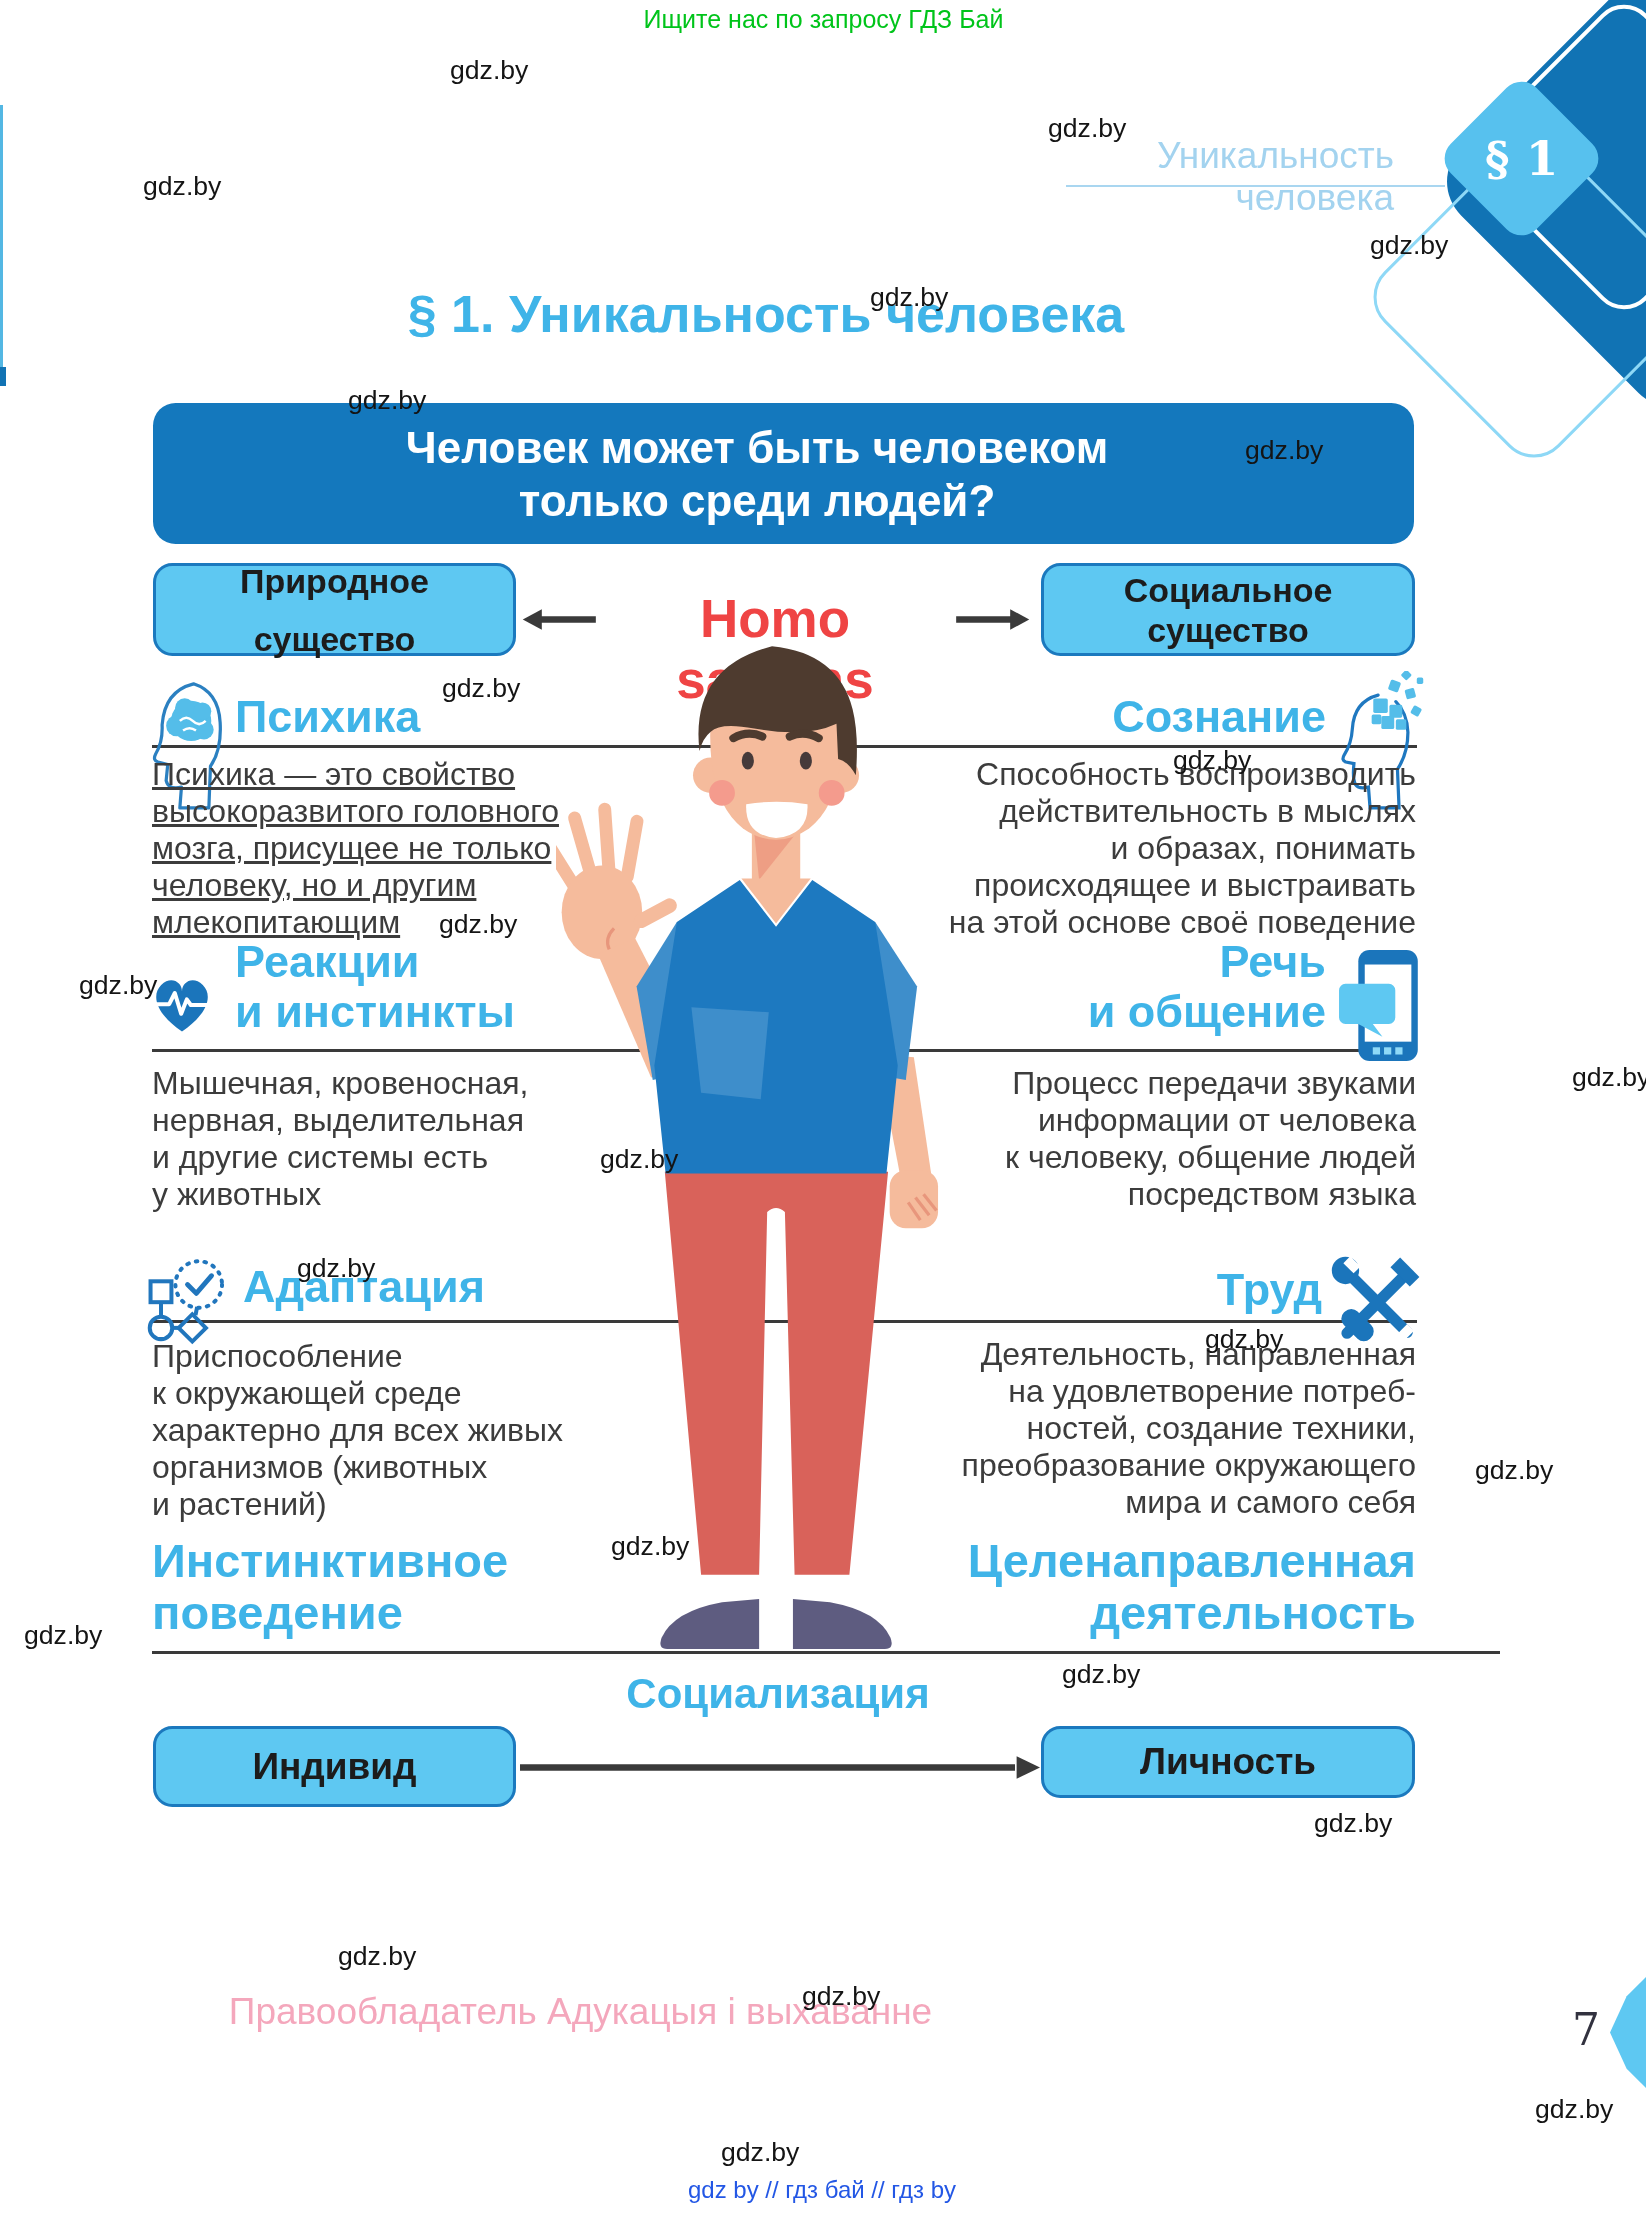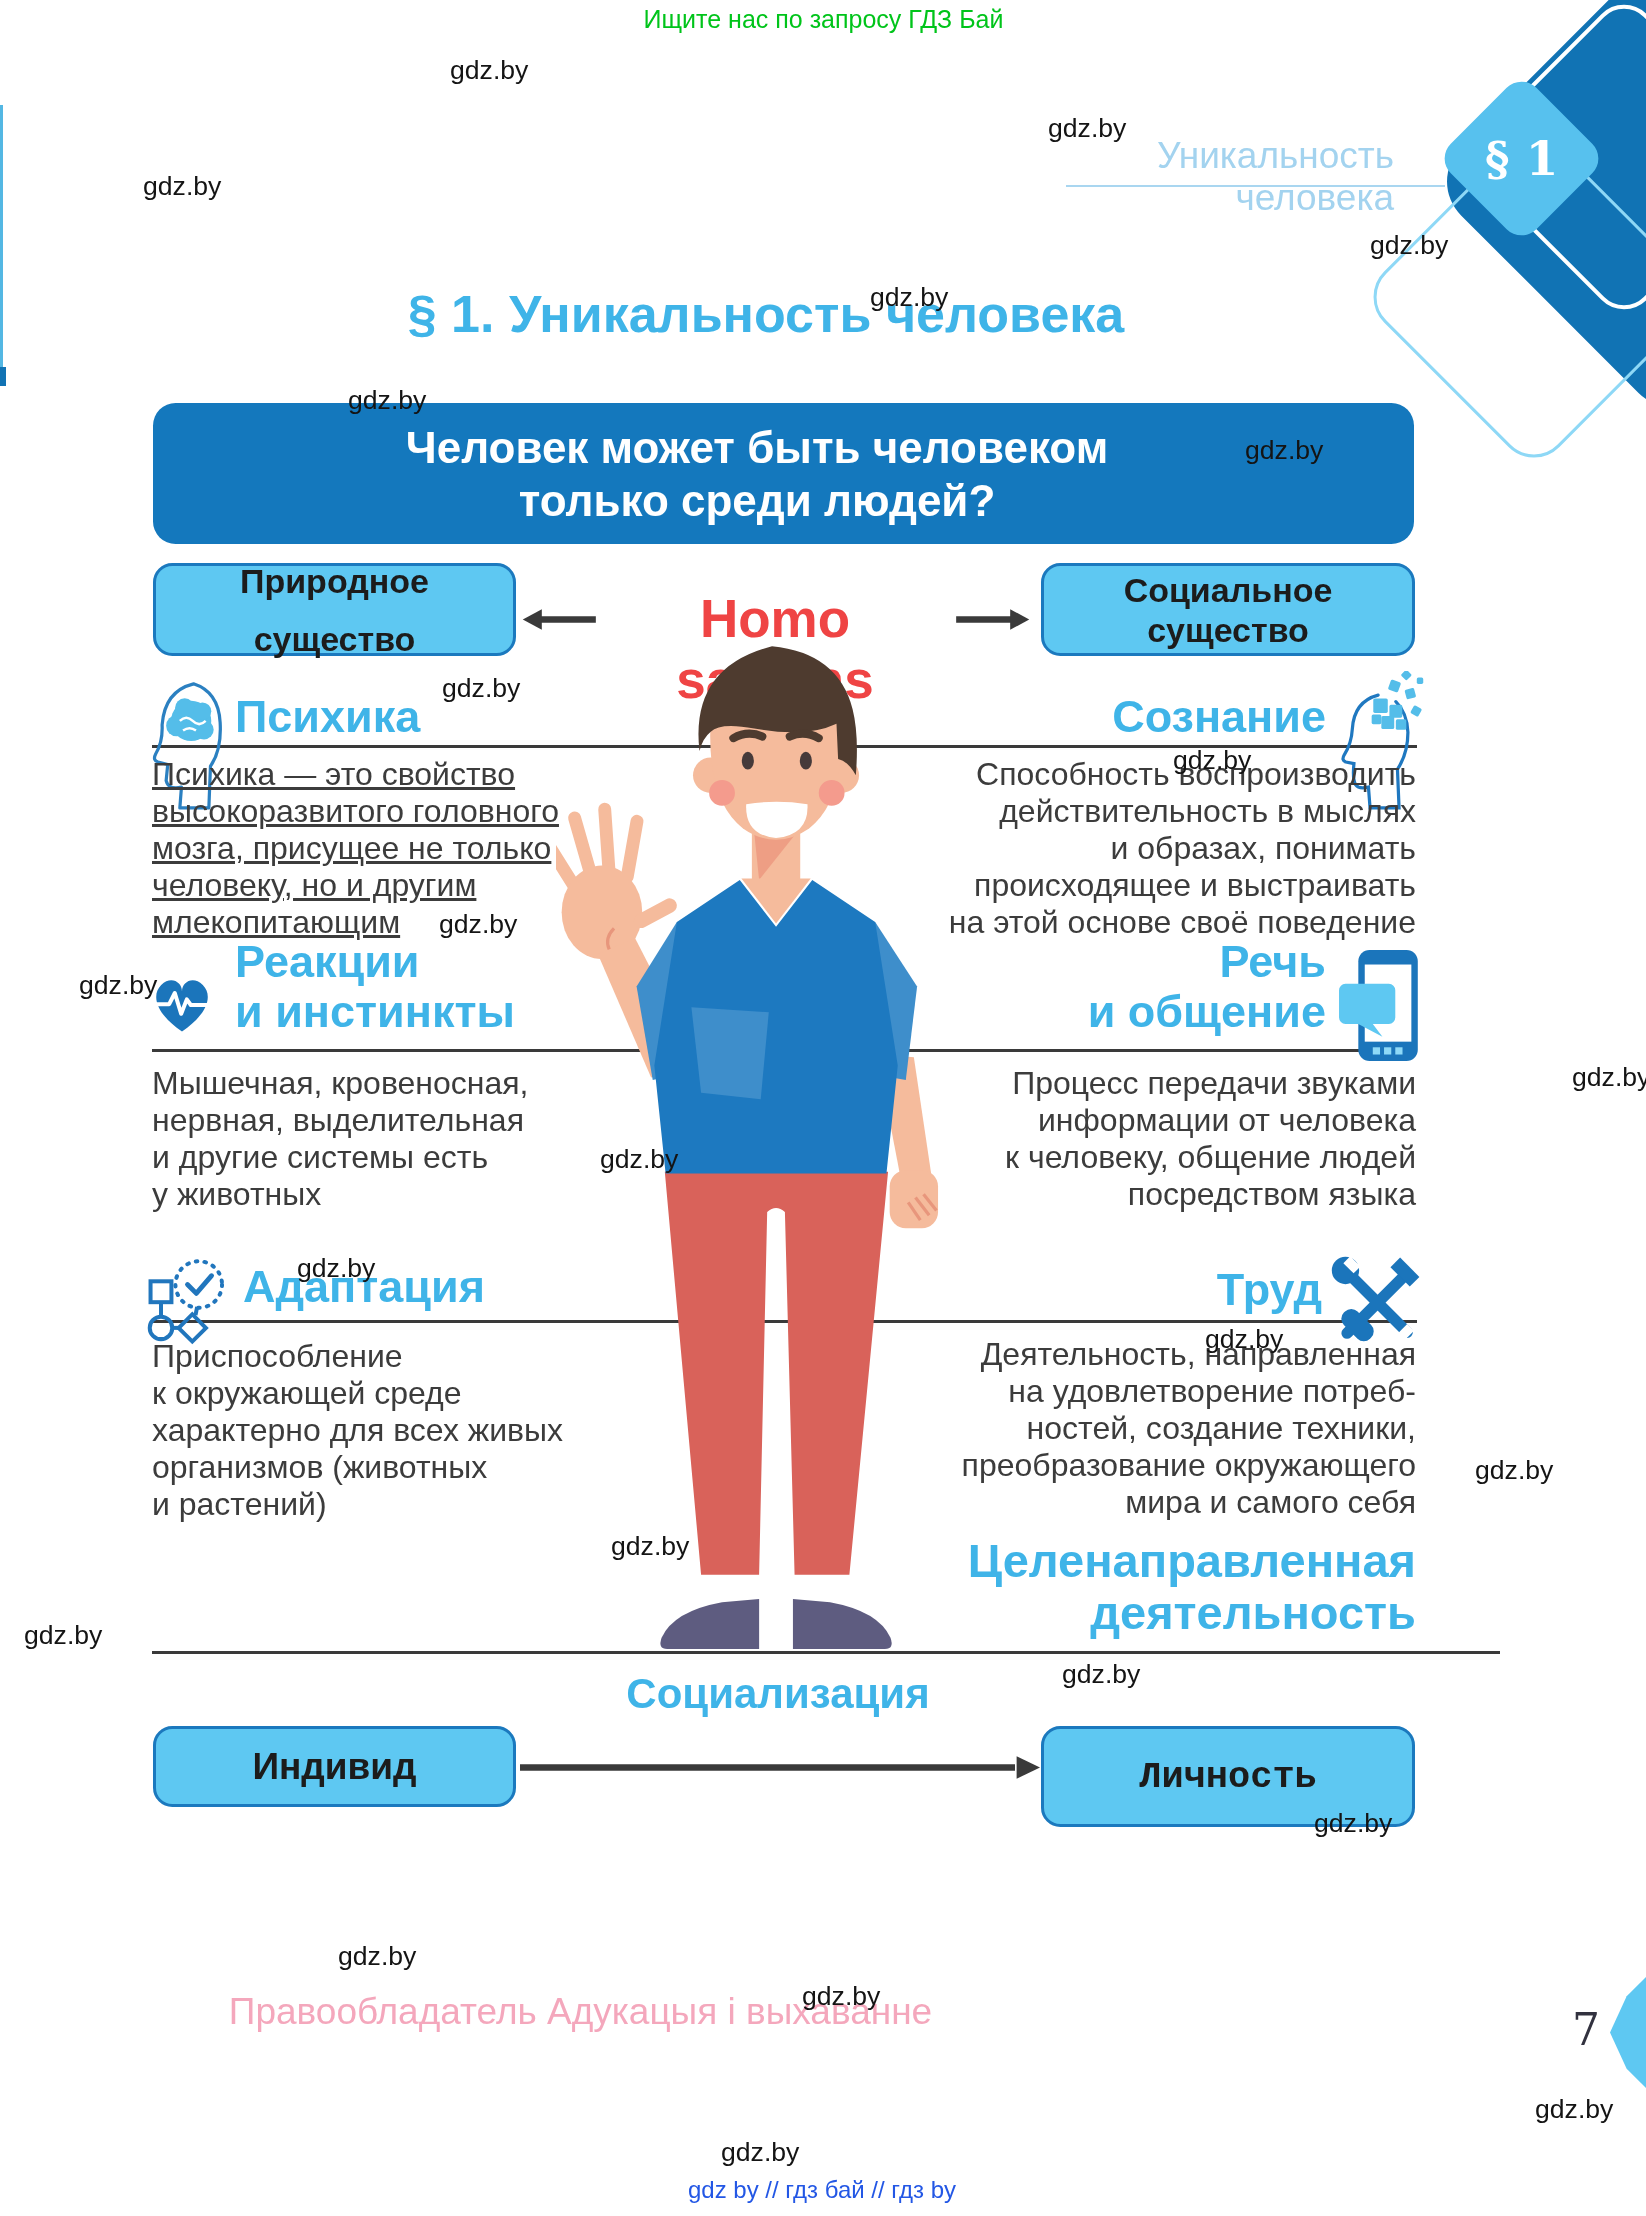--- a/index.html
+++ b/index.html
@@ -38,21 +38,21 @@
 
   .divider{position:absolute;height:3.2px;background:#3A3A3A;}
 
   .h-blue{position:absolute;font-weight:bold;color:#3FB4E8;font-size:45px;line-height:50px;}
   .body-txt{position:absolute;font-size:32px;line-height:37px;color:#3C3C3C;}
   .r{text-align:right;}
   .result{position:absolute;font-weight:bold;color:#3FB4E8;font-size:47px;line-height:52px;}
 
   .social-label{left:484px;top:1670px;width:588px;text-align:center;font-size:42px;font-weight:bold;color:#3FB4E8;}
   .b-ind{left:153px;top:1726px;width:363px;height:81px;font-size:37px;}
-  .b-per{left:1041px;top:1726px;width:374px;height:101px;font-size:37px;font-family:Liberation Mono, monospace;}
+  .b-per{left:1041px;top:1726px;width:374px;height:72px;font-size:37px;}
 
   .page-tab{right:0;top:1976px;width:37px;height:113px;background:#5EC8F2;
             clip-path:polygon(100% 0,100% 100%,45% 82%,0 50%,45% 18%);}
   .page-num{right:47px;top:2004px;font-family:"DejaVu Serif",serif;font-size:44px;color:#32323F;}
   .copyright{left:226px;top:1991px;width:709px;text-align:center;font-size:37px;color:#F4A7BC;}
   .footer-links{left:564px;top:2176px;width:516px;text-align:center;font-size:24px;color:#2357E5;}
 </style>
 </head>
 <body>
 
@@ -141,20 +141,22 @@
     </g>
     <path d="M50 38 L61 49 L80 27" stroke="#2176BD" stroke-width="6" fill="none" stroke-linecap="round" stroke-linejoin="round"></path>
   </svg>
   <div class="h-blue" style="left:243px;top:1262px;">Адаптация</div>
   <div class="body-txt pre" style="left:152px;top:1338px;">Приспособление
 к окружающей среде
 характерно для всех живых
 организмов (животных
 и растений)</div>
 
+  <div class="result pre" style="left:152px;top:1535px;">Инстинктивное
+поведение</div>
 
   <svg class="abs" style="left:1328px;top:671px" width="97" height="141" viewBox="0 0 120 175">
     <path d="M62 30 Q32 38 30 72 Q29 90 20 104 Q16 111 22 113 L32 115 Q30 134 34 141 Q38 147 50 144 L52 170 L88 170 L86 122 Q99 102 99 76 Q98 52 84 38" stroke="#1F78C0" stroke-width="4" fill="none" stroke-linecap="round"></path>
     <g fill="#54BDE9">
       <rect x="56" y="34" width="18" height="18" rx="2"></rect>
       <rect x="76" y="42" width="16" height="16" rx="2"></rect>
       <rect x="66" y="56" width="16" height="16" rx="2"></rect>
       <rect x="84" y="60" width="13" height="13" rx="2"></rect>
       <rect x="54" y="54" width="12" height="12" rx="2"></rect>
       <rect x="76" y="12" width="13" height="13" rx="2" transform="rotate(20 82 18)"></rect>

